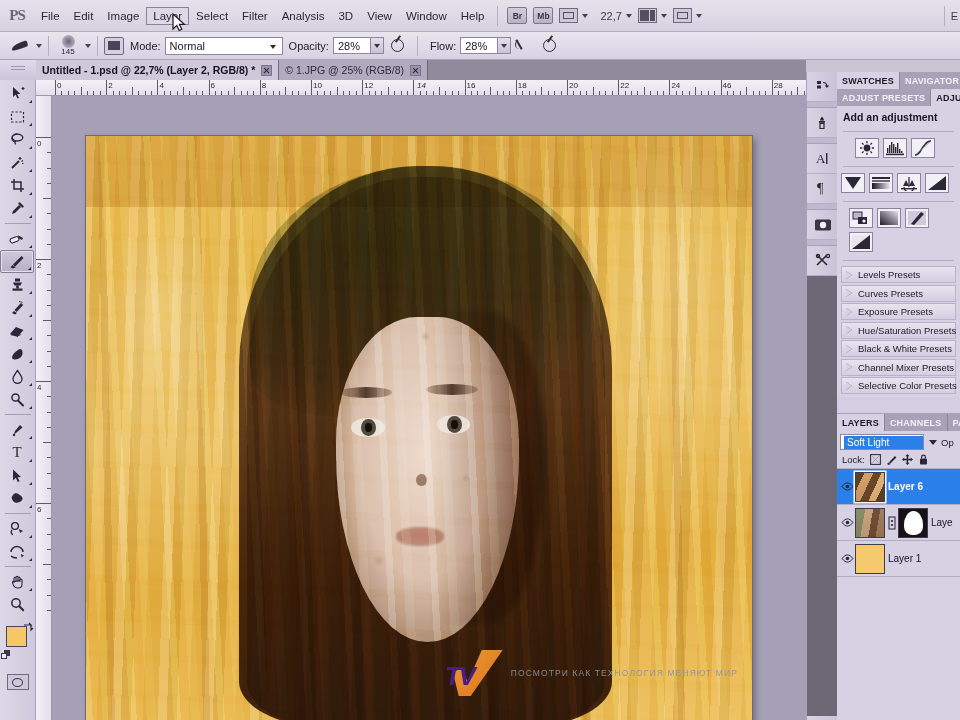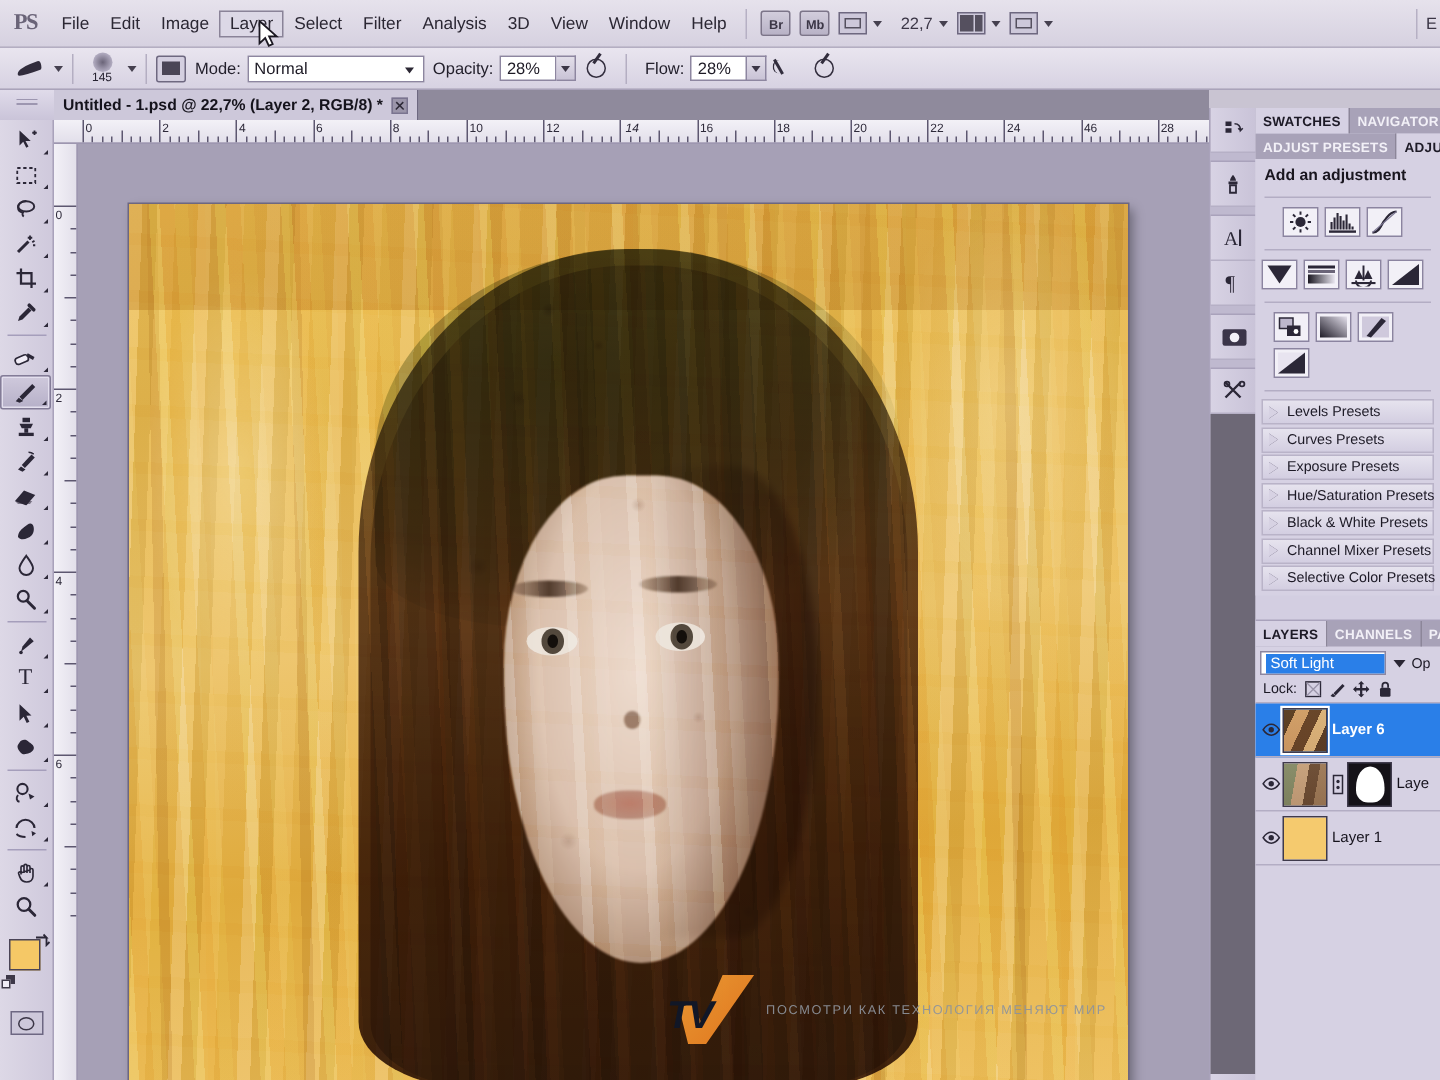--- a/index.html
+++ b/index.html
@@ -384,21 +384,21 @@
     position: absolute; right: 14px; bottom: 28px;
     display: flex; align-items: center; opacity: .92; pointer-events: none;
   }
   .wm-mark { position: relative; width: 62px; height: 52px; margin-right: 4px; }
   .wm-check {
     position: absolute; left: 8px; top: 4px; width: 50px; height: 46px;
     background: linear-gradient(135deg, #f7a236, #ef7d20);
     clip-path: polygon(58% 0%, 100% 0%, 36% 100%, 12% 100%, 0% 48%, 18% 40%, 30% 70%);
   }
   .wm-tv {
-    position: absolute; left: 0; top: 15px; color: #0f172a;
+    position: absolute; left: 0; top: 15px; color: #4c1d95;
     font-size: 26px; font-weight: bold; font-style: italic;
     font-family: "Liberation Sans", sans-serif; letter-spacing: -2px;
   }
   .wm-text { line-height: 1; }
   .wm-title {
     font-size: 34px; font-weight: bold; font-style: italic;
     font-family: "Liberation Sans", sans-serif; letter-spacing: -1px;
   }
   .wm-title .t1 { color: #f3993a; }
   .wm-title .t2 { color: #7b8490; }
@@ -618,20 +618,24 @@
     </div>
     <div class="pressure-ic"></div>
     <div class="airbrush-ic">
       <div class="ab-circle"></div>
     </div>
   </div>
 
   <div id="tabbar">
       <div class="doc-tab active">
         <span>Untitled - 1.psd @ 22,7% (Layer 2, RGB/8) *</span>
+        <span class="tab-close"></span>
+      </div>
+      <div class="doc-tab inactive">
+        <span>© 1.JPG @ 25% (RGB/8)</span>
         <span class="tab-close"></span>
       </div>
     </div>
 
   <div id="toolbar">
     <div class="grip"></div>
 
     <div class="tool">
       <svg width="15" height="15" viewBox="0 0 15 15">
           <path d="M3 1 L3 11 L5.5 8.5 L7.5 12.5 L9 11.7 L7 8 L10.5 8 Z" fill="#2b2737"></path>

